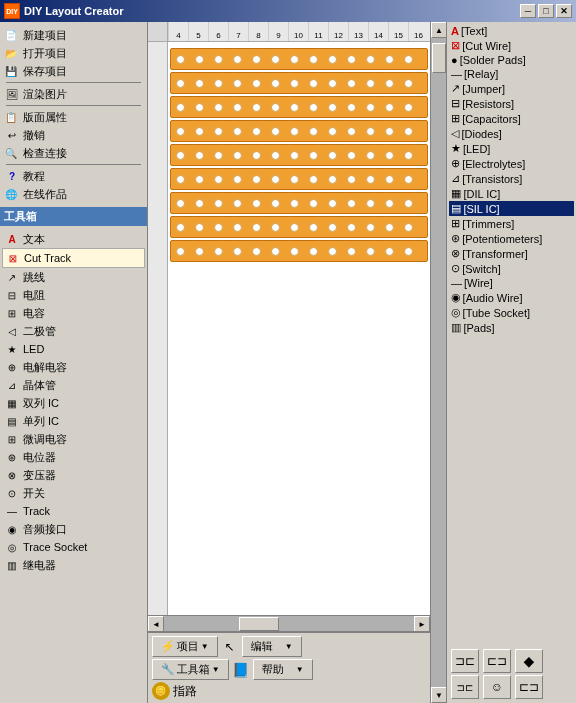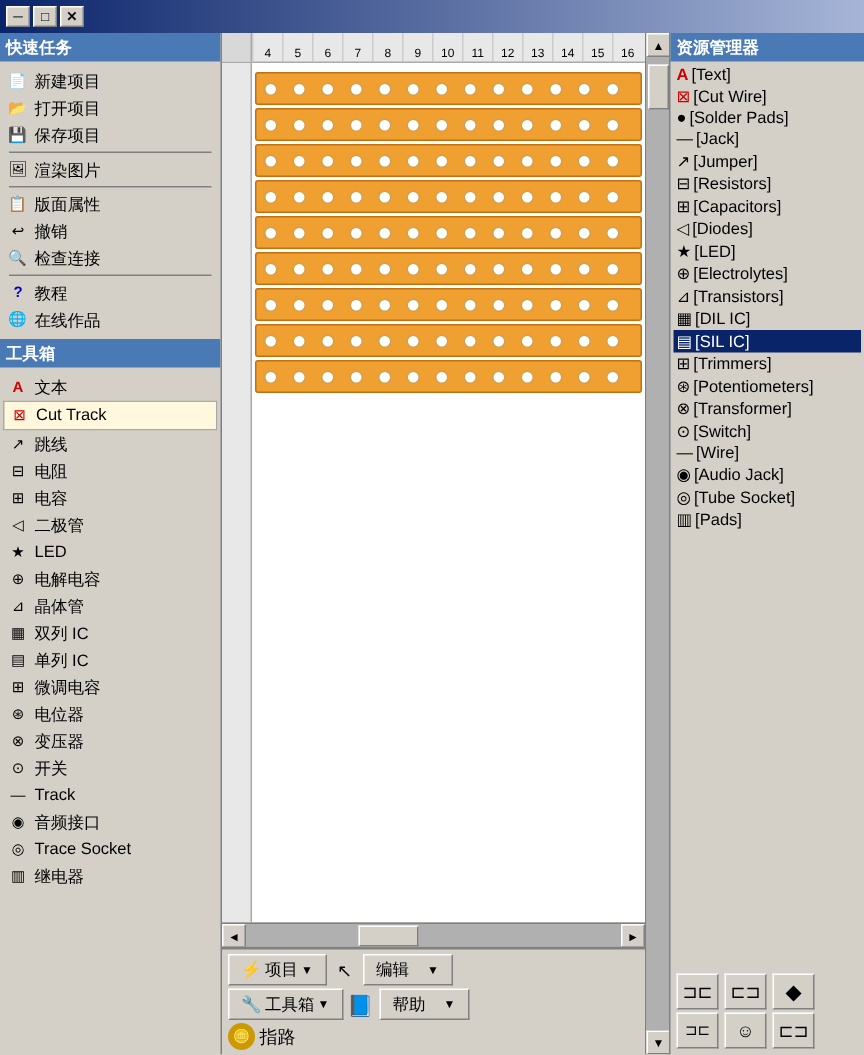--- a/index.html
+++ b/index.html
@@ -60,31 +60,36 @@
     .scroll-h-thumb { width: 40px; height: 14px; background: #d4d0c8; border: 1px solid; border-color: #ffffff #808080 #808080 #ffffff; position: absolute; left: 30%; top: 1px; }
     .action-btn { width: 28px; height: 24px; background: #d4d0c8; border: 1px solid; border-color: #ffffff #808080 #808080 #ffffff; display: flex; align-items: center; justify-content: center; cursor: pointer; font-size: 10px; }
 
     .pcb-wrapper { display: flex; flex-direction: row; flex: 1; overflow: hidden; }
     .pcb-main { flex: 1; overflow: hidden; display: flex; flex-direction: column; }
   </style>
 </head>
 <body>
 
 <div class="title-bar">
+  <div class="title-bar-left">
+    <div class="title-bar-icon">
+      <span style="font-size:7px;font-weight:bold;color:white;">DIY</span>
+    </div>
+    <span>DIY Layout Creator</span>
+  </div>
   <div class="title-bar-buttons">
     <div class="tb-btn">─</div>
     <div class="tb-btn">□</div>
     <div class="tb-btn">✕</div>
   </div>
 </div>
 
 <div class="main-container">
 
   <div class="left-panel">
-    <div class="section-header">快速任务</div>
     <div class="quick-tasks">
       <div class="quick-task-item">
         <div class="icon-box">📄</div>
         <span>新建项目</span>
       </div>
       <div class="quick-task-item">
         <div class="icon-box">📂</div>
         <span>打开项目</span>
       </div>
       <div class="quick-task-item">
@@ -414,37 +419,36 @@
         <div class="scroll-btn">▲</div>
         <div class="scroll-track">
           <div class="scroll-thumb"></div>
         </div>
         <div class="scroll-btn">▼</div>
       </div>
     </div>
   </div>
 
   <div class="right-panel">
-    <div class="section-header">资源管理器</div>
     <div class="resource-manager">
       <div class="resource-item">
         <span style="color:#cc0000;font-weight:bold;">A</span>
         <span>[Text]</span>
       </div>
       <div class="resource-item">
         <span style="color:#cc0000;">⊠</span>
         <span>[Cut Wire]</span>
       </div>
       <div class="resource-item">
         <span>●</span>
         <span>[Solder Pads]</span>
       </div>
       <div class="resource-item">
         <span>—</span>
-        <span>[Jack]</span>
+        <span>[Relay]</span>
       </div>
       <div class="resource-item">
         <span>↗</span>
         <span>[Jumper]</span>
       </div>
       <div class="resource-item">
         <span>⊟</span>
         <span>[Resistors]</span>
       </div>
       <div class="resource-item">
@@ -490,21 +494,21 @@
       <div class="resource-item">
         <span>⊙</span>
         <span>[Switch]</span>
       </div>
       <div class="resource-item">
         <span>—</span>
         <span>[Wire]</span>
       </div>
       <div class="resource-item">
         <span>◉</span>
-        <span>[Audio Jack]</span>
+        <span>[Audio Wire]</span>
       </div>
       <div class="resource-item">
         <span>◎</span>
         <span>[Tube Socket]</span>
       </div>
       <div class="resource-item">
         <span>▥</span>
         <span>[Pads]</span>
       </div>
     </div>

